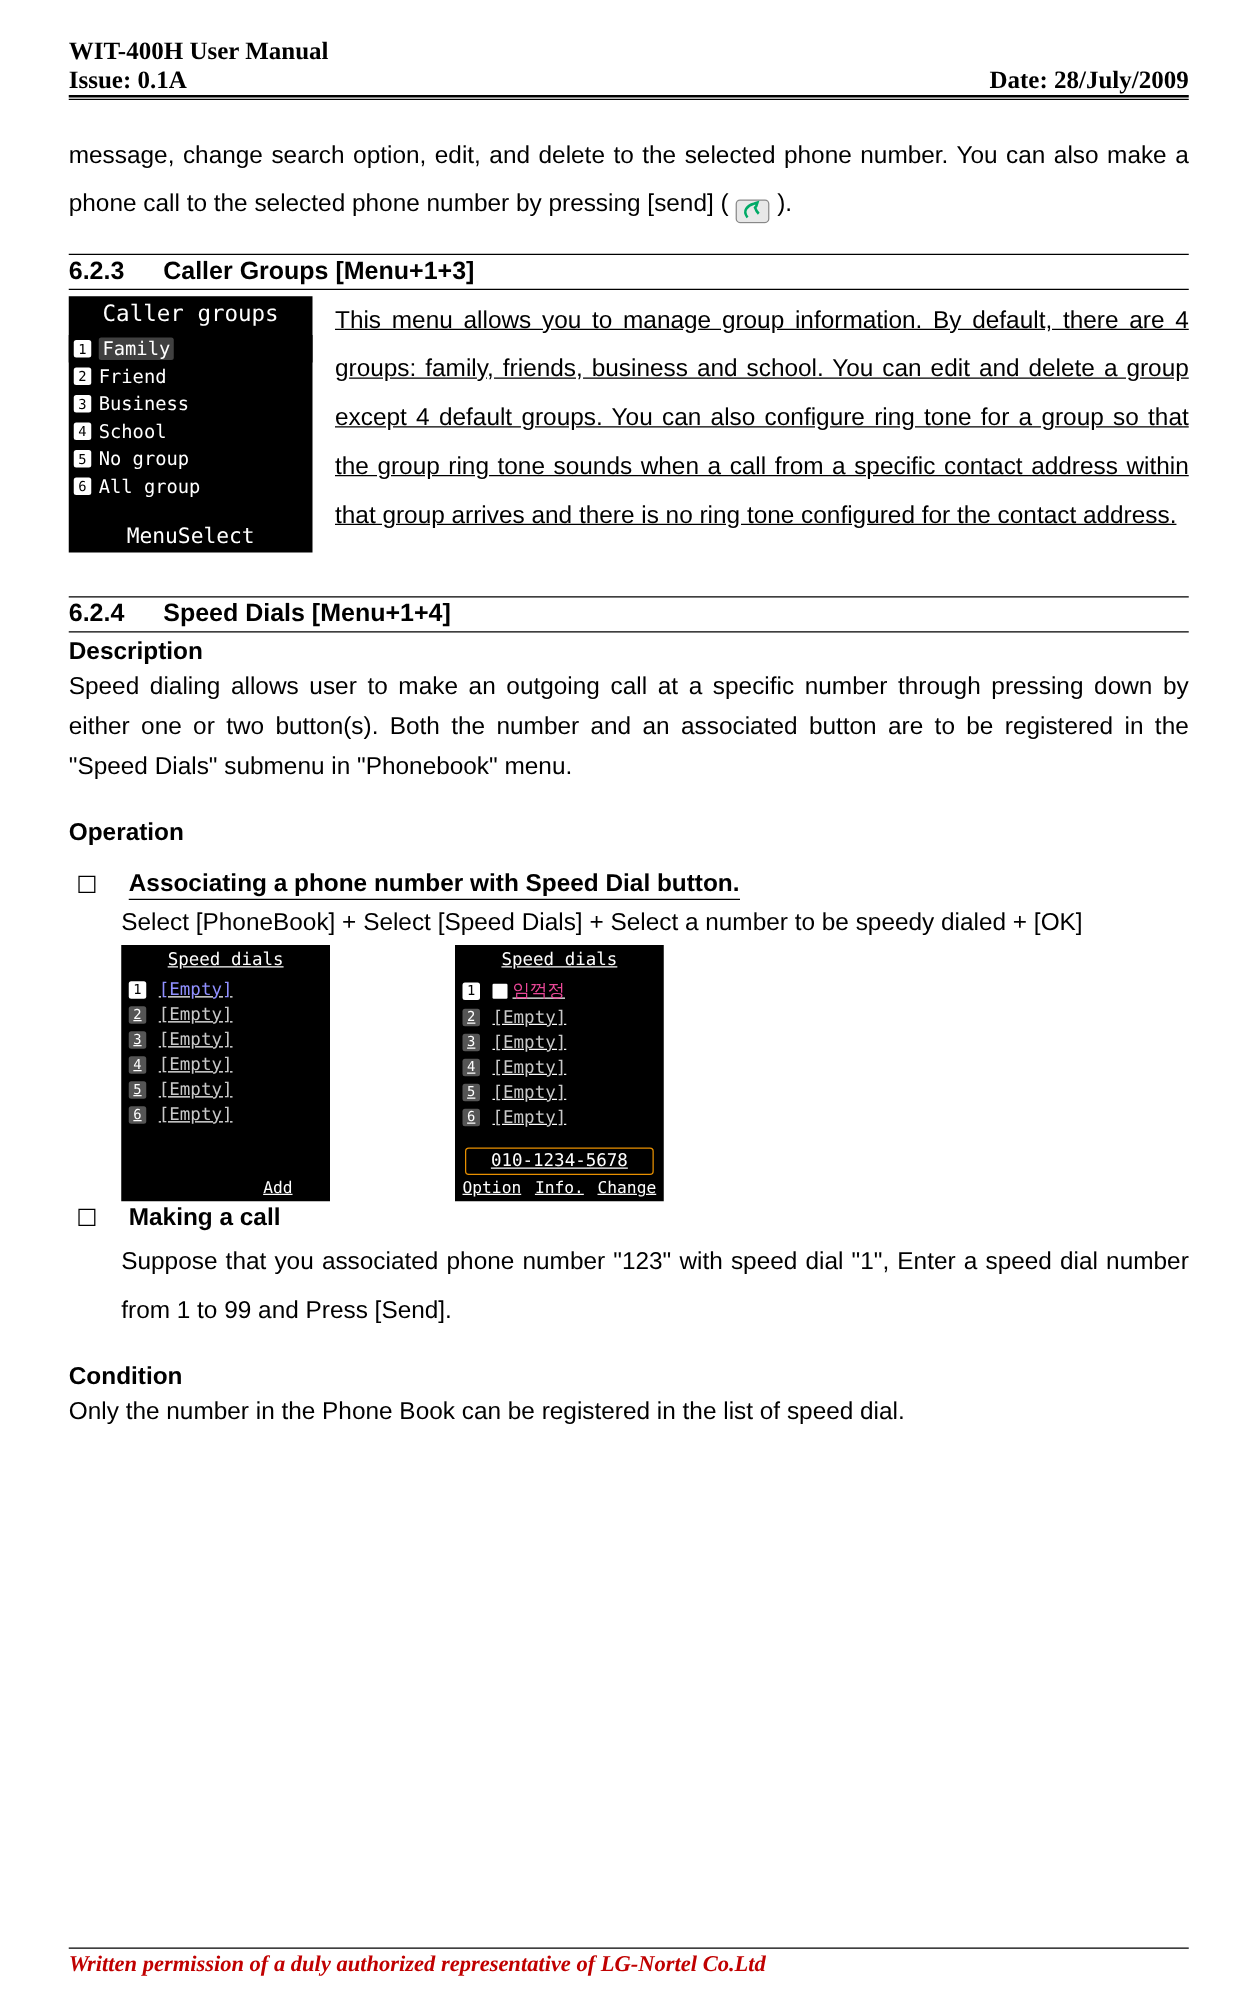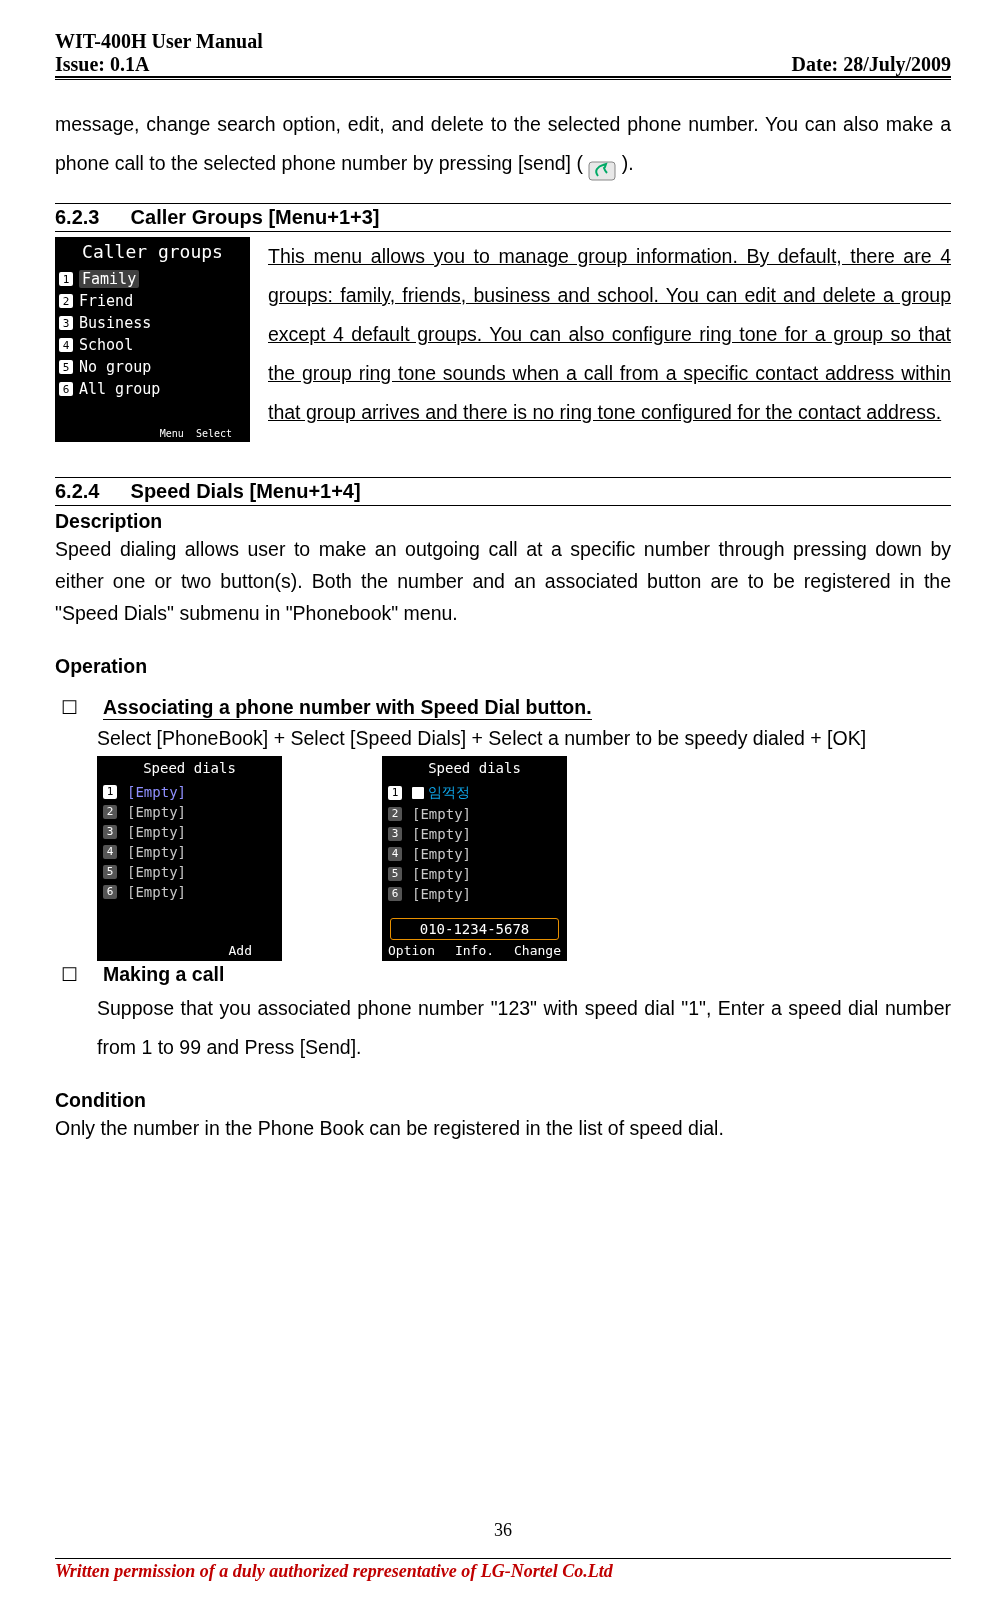--- a/index.html
+++ b/index.html
@@ -84,24 +84,23 @@
     display: inline-flex;
     align-items: center;
     justify-content: center;
     border-radius: 2px;
     margin-right: 6px;
     font-size: 11px;
   }
   .cg-label { font-size: 15px; }
   .cg-soft {
     display: flex;
-    justify-content: flex-end;
+    justify-content: center;
     padding: 3px 6px;
-    font-size: 10px;
-    gap: 12px;
+    font-size: 17px;
   }
   .cg-text {
     flex: 1;
     padding-left: 18px;
     font-size: 19.5px;
     line-height: 2.0;
     text-align: justify;
     text-decoration: underline;
   }
   .sd-desc-title, .bold { font-weight: bold; font-size: 19.5px; }
@@ -120,37 +119,38 @@
   .op-label { font-weight: bold; border-bottom: 1px solid #000; }
   .op-label.nob { border-bottom: none; }
   .op-sub {
     margin-left: 42px;
     font-size: 19.5px;
     line-height: 2.0;
     text-align: justify;
   }
   .sd-screens { display: flex; gap: 100px; margin-left: 42px; margin-top:2px;}
   .sd-screenshot {
-    width: 185px;
+    width: 167px;
     height: 205px;
     background: #000;
     color: #fff;
     font-family: monospace;
     font-size: 14px;
     display: flex;
     flex-direction: column;
+    text-decoration: underline;
   }
   .sd-title { text-align: center; padding: 4px 0 6px 0; font-size: 14px; }
   .sd-list { flex: 1; }
   .sd-row {
     display: flex;
     align-items: center;
     padding: 2px 6px;
   }
-  .sd-row.sel .sd-lbl { color: #0ea5e9; }
+  .sd-row.sel .sd-lbl { color: #ec4899; }
   .sd-idx {
     background: #fff;
     color: #000;
     width: 14px; height: 14px;
     display: inline-flex; align-items: center; justify-content: center;
     border-radius: 2px; margin-right: 10px; font-size: 11px;
   }
   .sd-idx.dark { background: #555; color: #fff; }
   .sd-lbl { font-size: 14px; color: #c8c8c8; }
   .sd-phone {
@@ -354,19 +354,18 @@
     <div class="op-item" style="margin-top:2px;">
       <span class="op-check">☐</span>
       <span class="op-label nob bold">Making a call</span>
     </div>
     <div class="op-sub">Suppose that you associated phone number "123" with speed dial "1", Enter a speed dial number from 1 to 99 and Press [Send].</div>
   </div>
 
   <div class="sd-desc-title" style="margin-top:22px;">Condition</div>
   <div class="sd-body">Only the number in the Phone Book can be registered in the list of speed dial.</div>
 
-  <div class="page-num">36</div>
 
   <div class="footer">
     <div>Written permission of a duly authorized representative of LG-Nortel Co.Ltd</div>
   </div>
 
 </div>
 
 </body></html>

